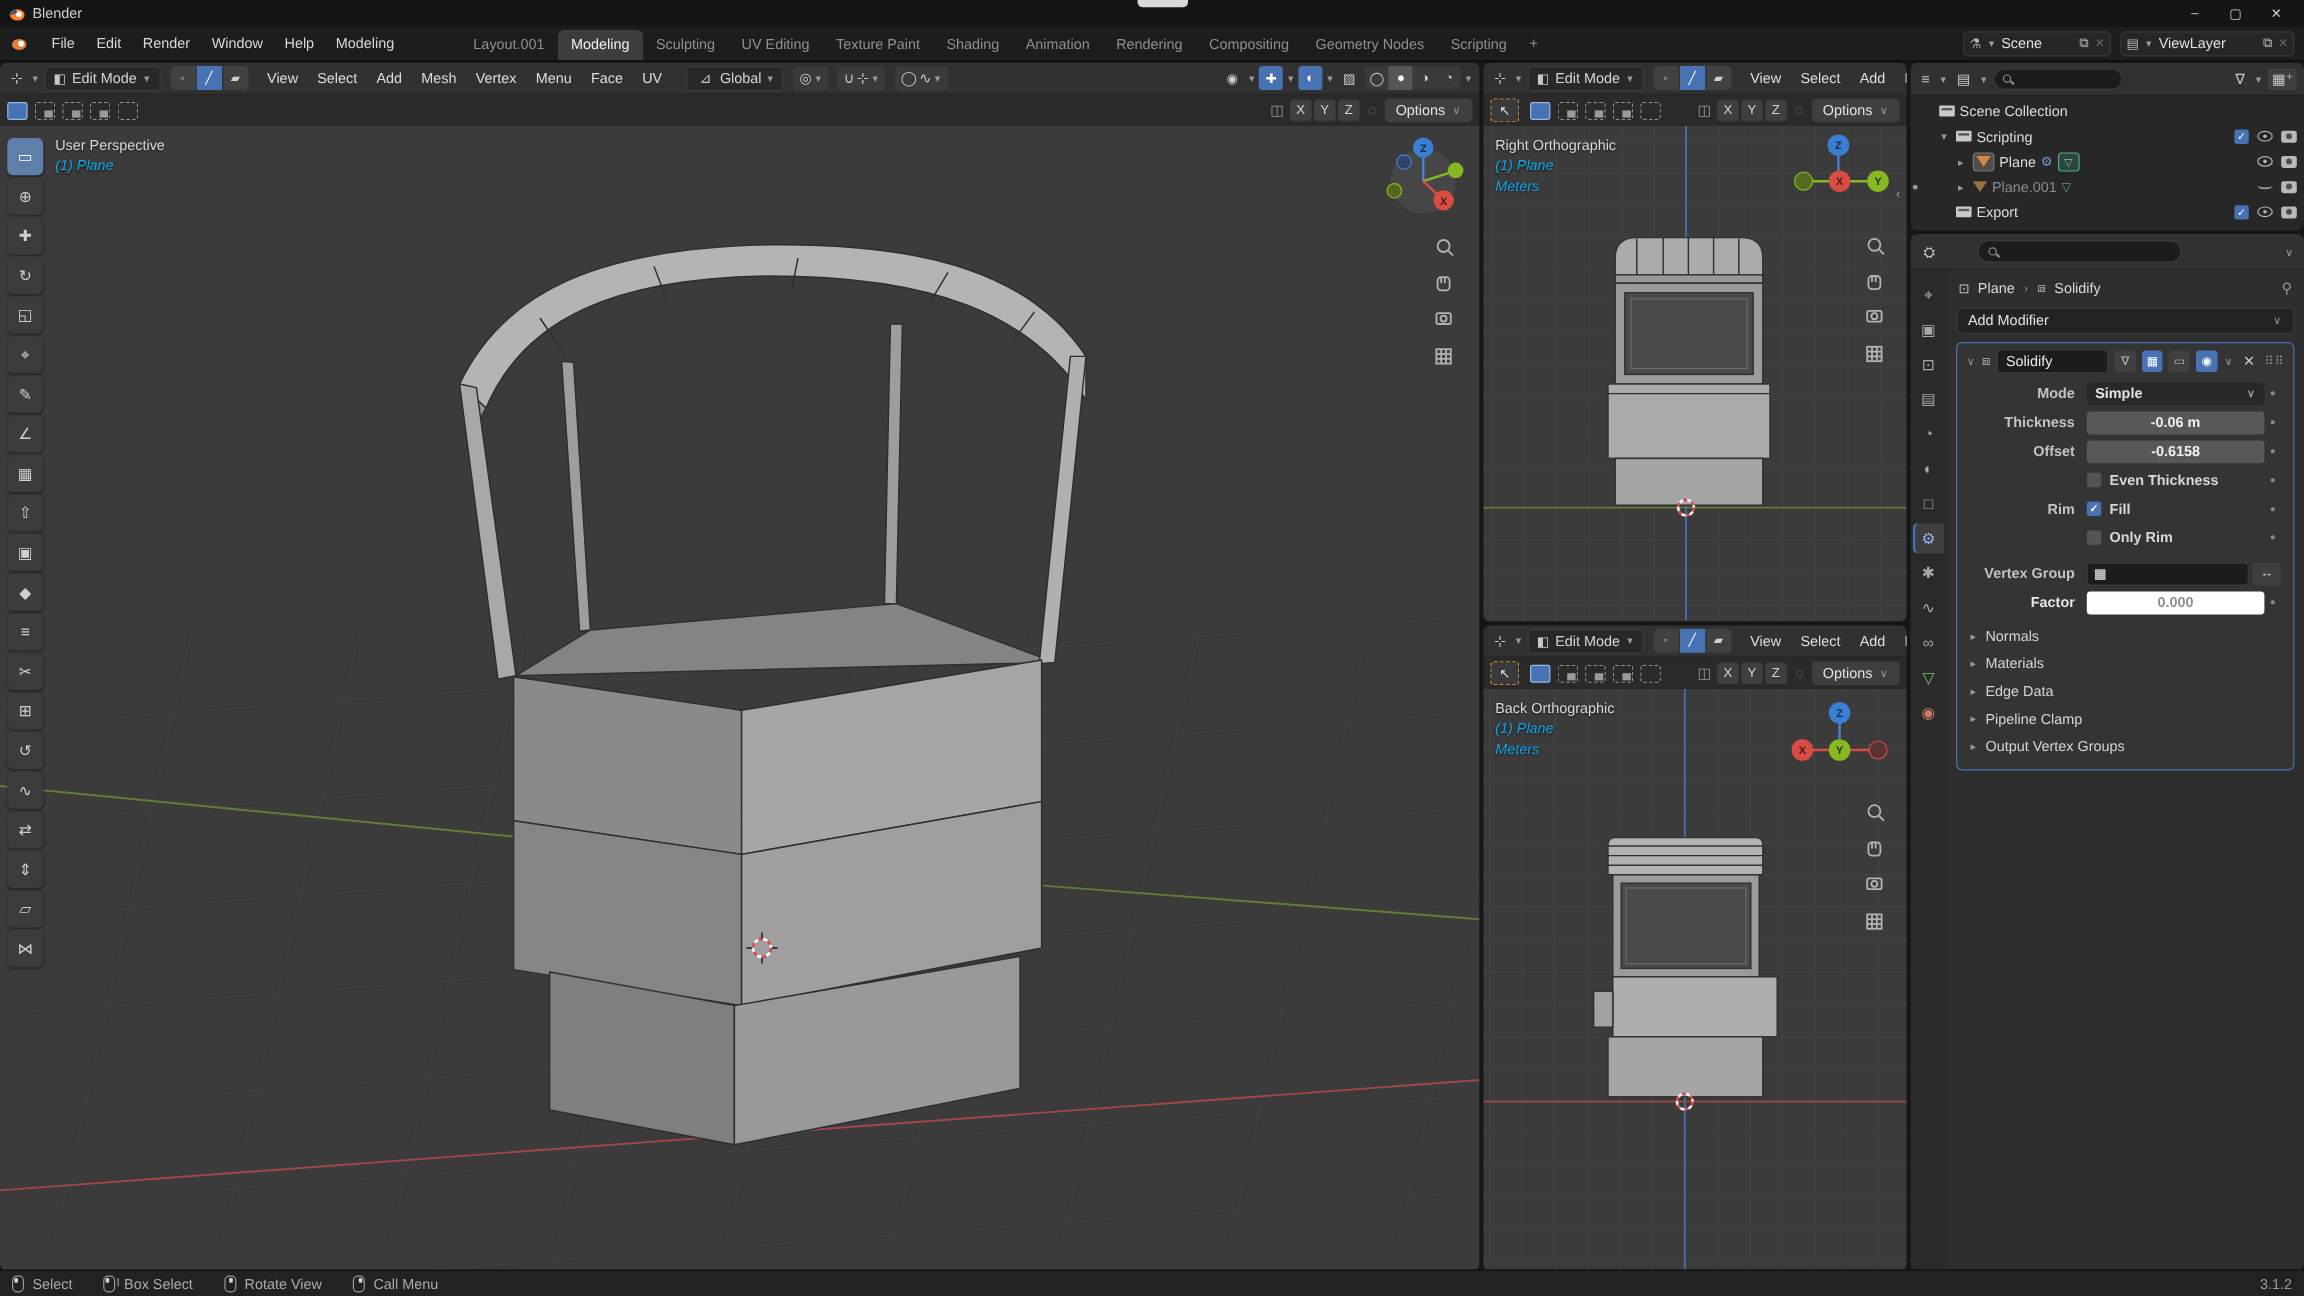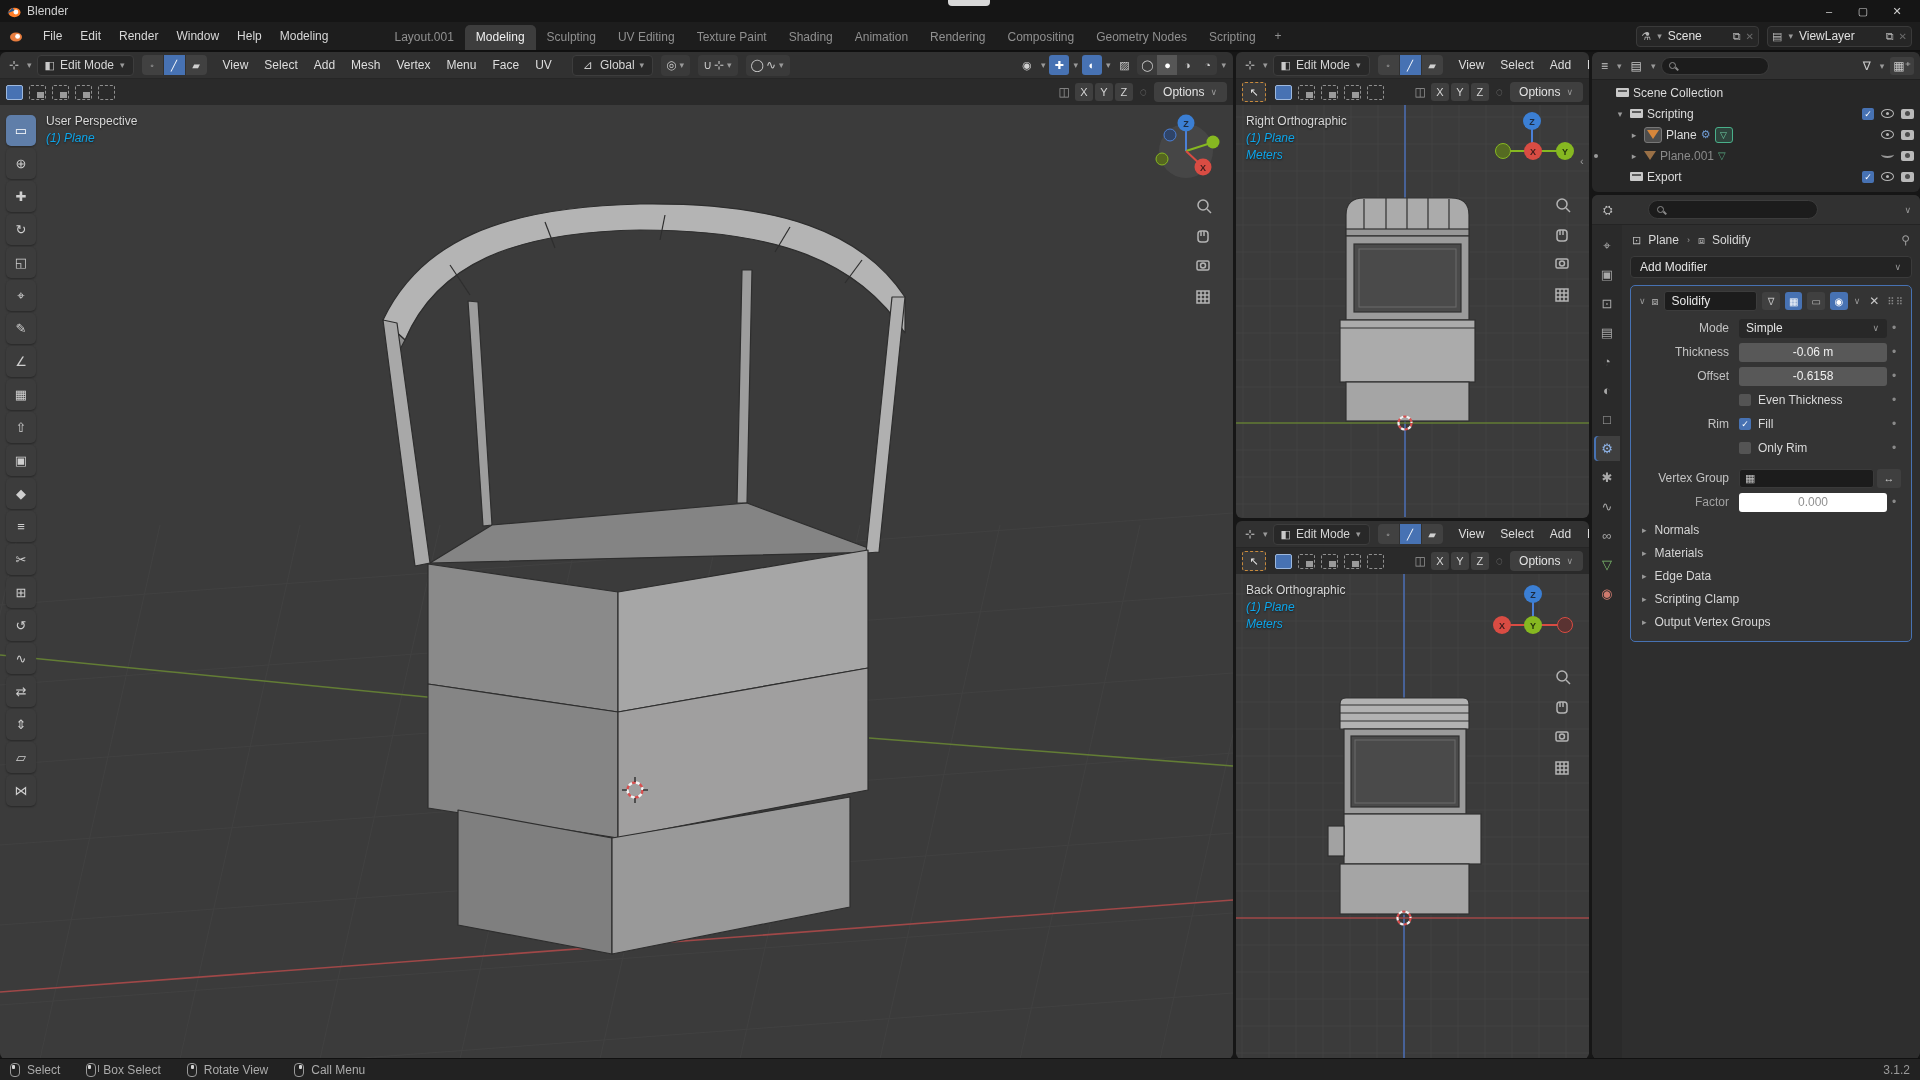--- a/index.html
+++ b/index.html
@@ -120,23 +120,23 @@
   .bc-ic { color:#bdbdbd; font-size:11px; }
   .pin-ic { margin-left:auto; color:#9a9a9a; font-size:12px; }
   .add-modifier { height:22px; background:#232323; border:1px solid #3b3b3b; border-radius:4px; display:flex; align-items:center; padding:0 9px; color:#e3e3e3; }
   .add-modifier .chev { margin-left:auto; }
   .mod-panel { border:1px solid #4772b3; border-radius:5px; background:#343434; padding-bottom:8px; }
   .mod-head { height:30px; display:flex; align-items:center; gap:5px; padding:0 7px; }
   .mod-name-field { width:104px; height:20px; background:#1c1c1c; border:1px solid #3c3c3c; border-radius:3px; display:flex; align-items:center; padding:0 7px; color:#e8e8e8; }
   .mod-tgl { width:20px; height:18px; border-radius:3px; display:flex; align-items:center; justify-content:center; color:#b9b9b9; font-size:10px; background:#404040; }
   .mod-tgl.on { background:#4772b3; color:#fff; }
   .grip { margin-left:auto; color:#8a8a8a; font-size:10px; letter-spacing:1px; }
-  .prow { display:flex; align-items:center; height:24px; padding:0 10px 0 0; }
+  .prow { display:flex; align-items:center; height:24px; padding:0 10px 0 0;font-weight:bold; }
   .prow .plabel { width:108px; text-align:right; color:#c3c3c3; padding-right:10px; flex:none; }
-  .prow .plabel.dim { color:#a3a3a3; }
+  .prow .plabel.dim { color:#e5e5e5; }
   .pfield { flex:1; height:19px; border-radius:3px; display:flex; align-items:center; justify-content:center; color:#f0f0f0; background:#585858; }
   .pfield.dd { background:#282828; justify-content:flex-start; padding:0 7px; color:#e3e3e3; }
   .pfield.dd .chev { margin-left:auto; }
   .pfield.disabled { background:#ffffff; color:#8f8f8f; }
   .pfield.vg { background:#1c1c1c; justify-content:flex-start; padding:0 5px; gap:6px; border:1px solid #3a3a3a; }
   .swapbtn { width:24px; height:19px; background:#3f3f3f; border-radius:3px; margin-left:3px; display:flex; align-items:center; justify-content:center; color:#c9c9c9; font-size:11px; }
   .animdot { width:14px; text-align:center; color:#8a8a8a; flex:none; }
   .cbrow-label { color:#d8d8d8; margin-left:7px; }
   .section-row { height:23px; display:flex; align-items:center; gap:7px; padding:0 6px; color:#d5d5d5; }
   .section-row .chev { font-size:9px; }
@@ -930,21 +930,21 @@
                 <div class="section-row">
                   <span class="chev">▸</span>
                   <span>Materials</span>
                 </div>
                 <div class="section-row">
                   <span class="chev">▸</span>
                   <span>Edge Data</span>
                 </div>
                 <div class="section-row">
                   <span class="chev">▸</span>
-                  <span>Scripting Clamp</span>
+                  <span>Pipeline Clamp</span>
                 </div>
                 <div class="section-row">
                   <span class="chev">▸</span>
                   <span>Output Vertex Groups</span>
                 </div>
               </div>
           </div>
         </div>
       </div>
     </div>

